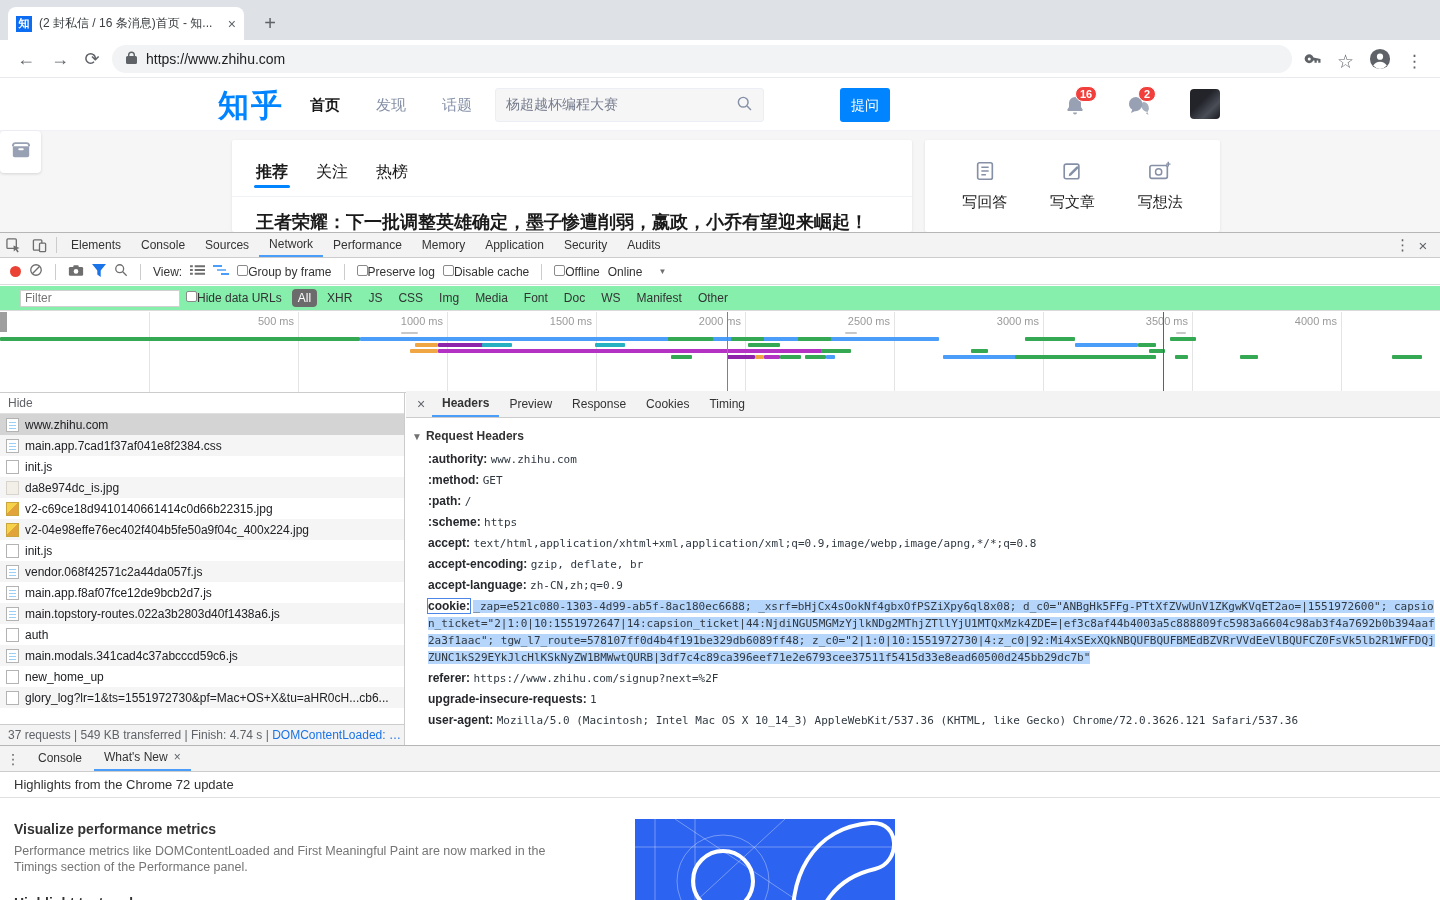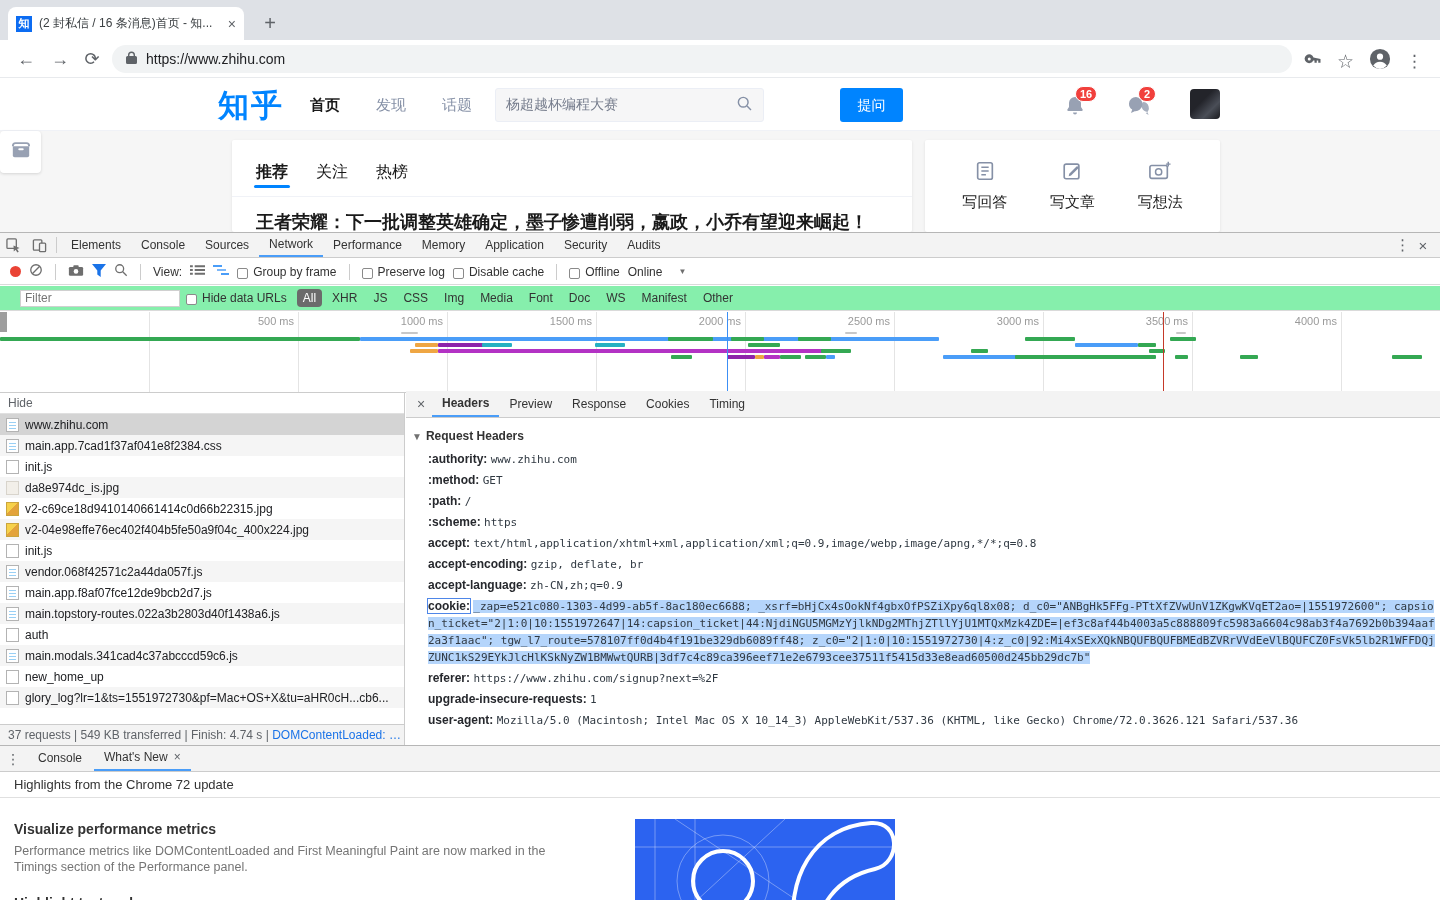--- a/index.html
+++ b/index.html
@@ -21,21 +21,21 @@
   .url { font-size:14px; color:#202124; }
   .chrome-right { top:48px; display:flex; gap:15px; align-items:center; color:#5f6368; }
 
   
   .zh-header { left:0; top:78px; width:1440px; height:53px; background:#fff; border-bottom:1px solid #f0f2f7; }
   .zh-logo { left:218px; top:85px; font-size:31px; font-weight:bold; color:#0084ff; letter-spacing:2px; }
   .zh-nav { left:310px; top:96px; display:flex; gap:36px; font-size:15px; color:#8590a6; }
   .zh-nav .cur { color:#1a1a1a; font-weight:bold; }
   .zh-search { left:495px; top:88px; width:269px; height:34px; background:#f6f6f7; border:1px solid #ebeef5; border-radius:3px; display:flex; align-items:center; padding:0 10px; }
   .zh-search input { flex:1; border:0; outline:0; background:transparent; font-size:14px; color:#757c8c; font-family:"Liberation Sans",sans-serif; }
-  .zh-ask { left:840px; top:88px; width:63px; height:34px; background:#0084ff; color:#fff; font-size:14px; border:0; border-radius:3px; line-height:34px; text-align:center; }
+  .zh-ask { left:840px; top:88px; width:50px; height:34px; background:#0084ff; color:#fff; font-size:14px; border:0; border-radius:3px; line-height:34px; text-align:center; }
   .zh-bell { left:1063px; top:93px; } .zh-msg { left:1126px; top:93px; }
   .badge { position:absolute; top:-7px; left:12px; min-width:18px; height:16px; padding:0 4px; background:#f1403c; border:1px solid #fff; border-radius:9px; color:#fff; font-size:11px; font-weight:bold; line-height:14px; text-align:center; }
   .zh-avatar { left:1190px; top:89px; width:30px; height:30px; border-radius:4px; background:linear-gradient(135deg,#23242a 40%,#4a4e57 70%,#191a1e); }
   .zh-body { left:0; top:131px; width:1440px; height:101px; background:#f6f6f6; }
   .zh-card { position:absolute; background:#fff; box-shadow:0 1px 3px rgba(26,26,26,.1); border-radius:2px; }
   .card-main { left:232px; top:9px; width:680px; height:92px; }
   .zh-tabs { display:flex; gap:28px; padding:22px 0 0 24px; font-size:16px; color:#1a1a1a; height:57px; border-bottom:1px solid #f0f2f7; }
   .zh-tab { position:relative; padding-bottom:16px; }
   .zh-tab.active { font-weight:bold; }
   .zh-tab.active::after { content:""; position:absolute; left:-2px; right:-2px; bottom:8px; height:3px; background:#0084ff; border-radius:2px; }
@@ -49,21 +49,21 @@
   .dt-tabbar { position:absolute; left:0; top:0; width:1440px; height:25px; background:#f3f3f3; border-bottom:1px solid #ccc; display:flex; align-items:center; }
   .dt-icobtn { width:26px; height:24px; display:flex; align-items:center; justify-content:center; color:#6e6e6e; }
   .dt-sep { width:1px; height:16px; background:#ccc; margin:0 4px; }
   .dt-tab { padding:0 10px; height:24px; line-height:24px; color:#333; position:relative; }
   .dt-tab.active { border-bottom:2px solid #4a9df8; line-height:22px; }
   .dt-right { margin-left:auto; display:flex; align-items:center; gap:4px; padding-right:8px; color:#5f6368; font-size:15px; }
   .net-toolbar { position:absolute; left:0; top:26px; width:1440px; height:26px; background:#fff; border-bottom:1px solid #dadada; display:flex; align-items:center; padding-left:10px; gap:8px; }
   .rec-dot { width:11px; height:11px; border-radius:50%; background:#ea4335; }
   .cb { width:11px; height:11px; border:1px solid #8a8a8a; border-radius:2px; background:#fff; flex:none; }
   .tb-label { color:#333; }
-  .tb-group { display:flex; align-items:flex-end; gap:5px; }
+  .tb-group { display:flex; align-items:flex-start; }
   .filter-row { position:absolute; left:0; top:53px; width:1440px; height:25px; background:#86efac; border-bottom:1px solid #dadada; display:flex; align-items:center; gap:6px; padding-left:20px; }
   .filter-input { width:160px; height:17px; border:1px solid #d0d0d0; background:#fff; font-size:12px; padding:0 4px; color:#333; font-family:"Liberation Sans",sans-serif; outline:none; }
   .ftype { padding:2px 6px; border-radius:4px; color:#333; }
   .ftype.active { background:#6b6b6b; color:#fff; }
   .overview { position:absolute; left:0; top:79px; width:1440px; height:81px; background:#fff; border-bottom:1px solid #ccc; overflow:hidden; }
   .ov-ruler { position:absolute; left:0; top:0; height:81px; display:flex; }
   .ov-seg { height:103px; border-right:1px solid #e4e4e4; font-size:11px; color:#9a9a9a; text-align:right; padding:3px 4px 0 0; }
   .ov-grip { position:absolute; left:0; top:0; width:7px; height:20px; background:#9e9e9e; }
   .ov-bar { position:absolute; height:4px; border-radius:1px; }
   .vline { position:absolute; top:0; bottom:0; width:1px; }

